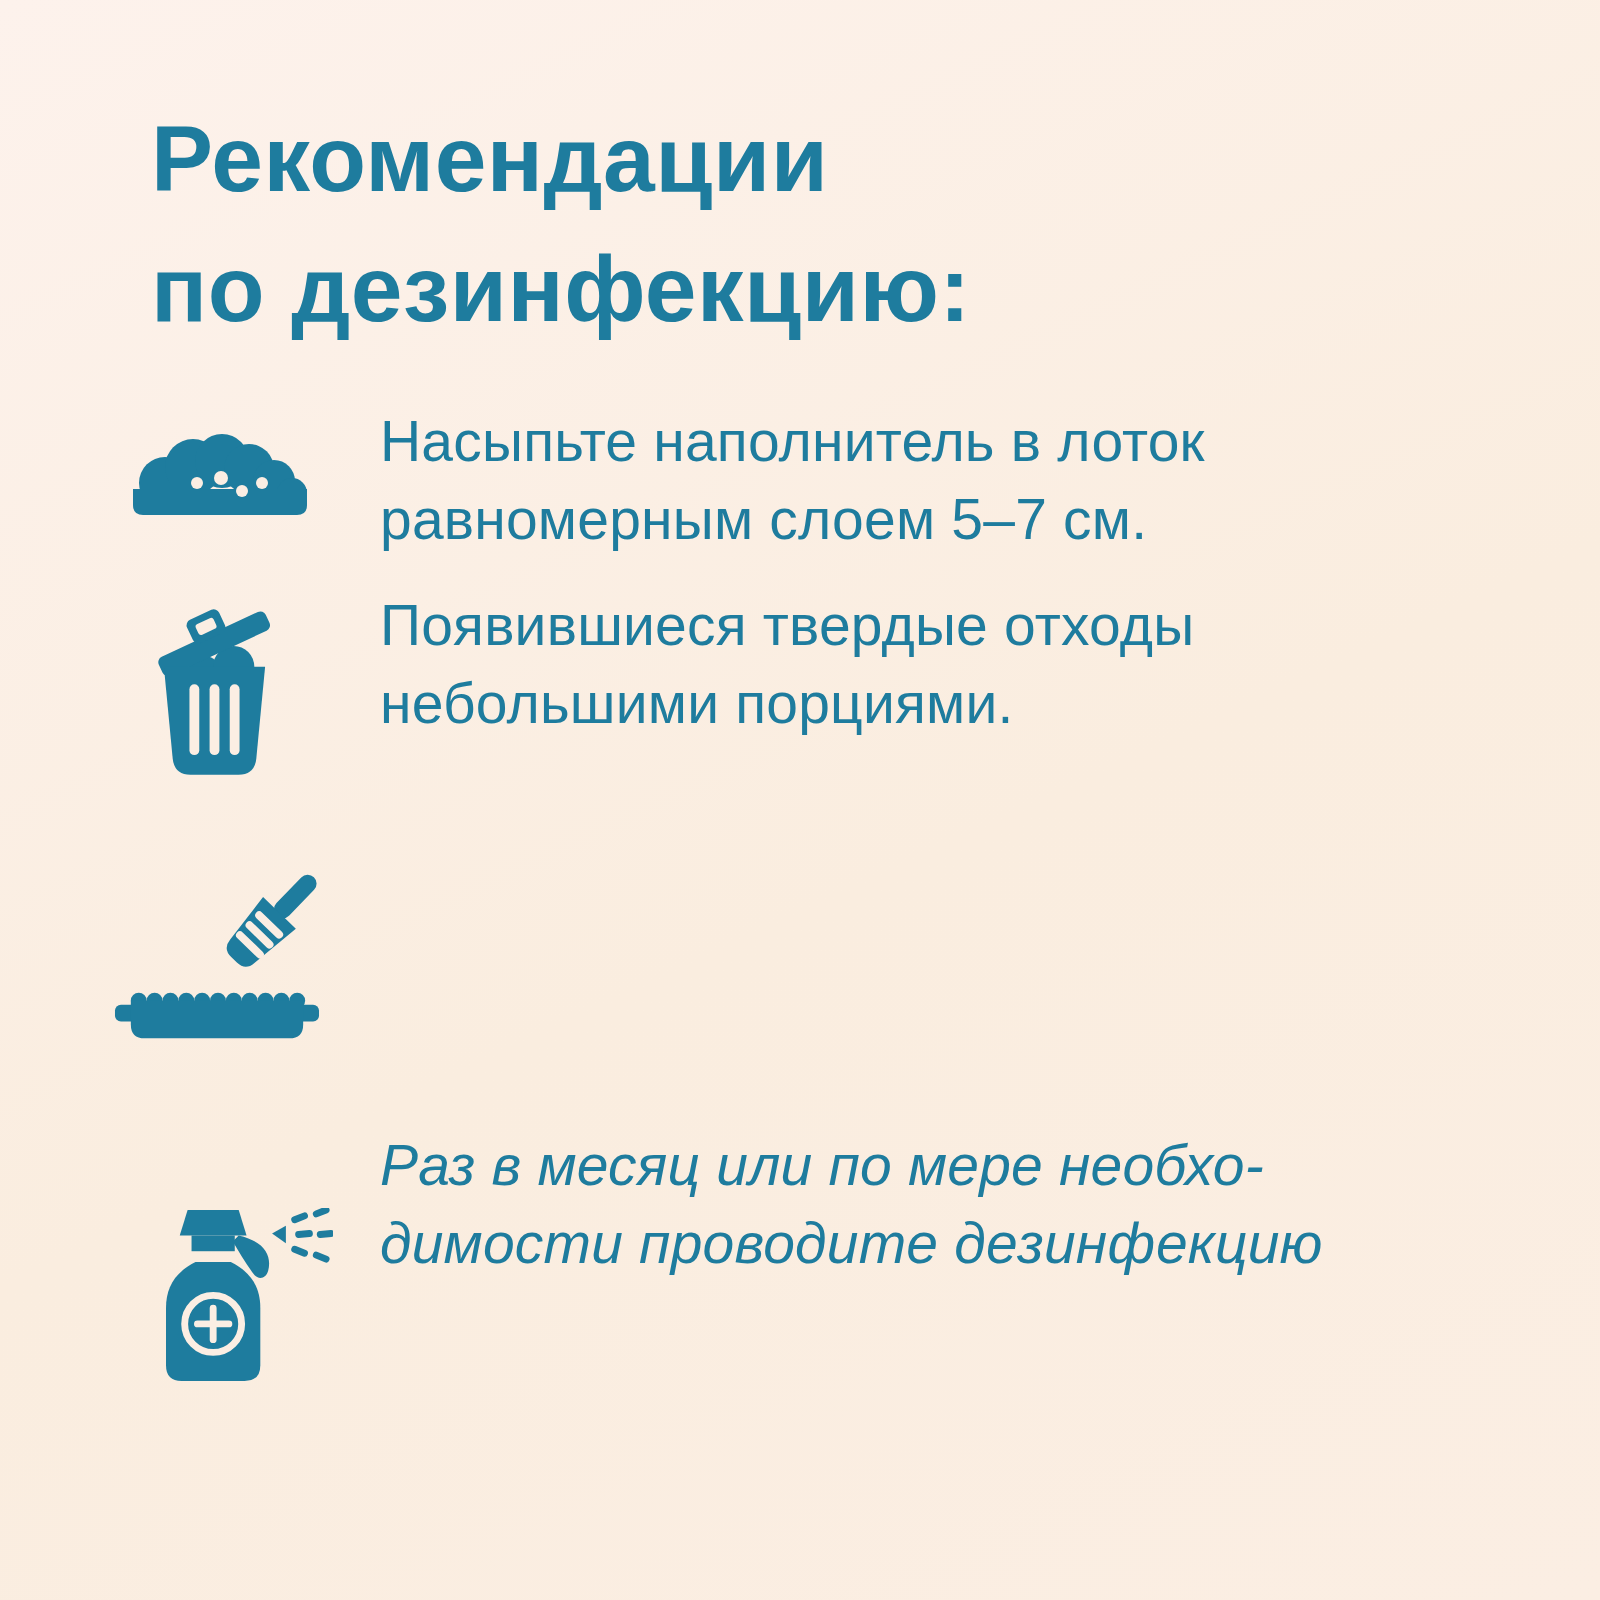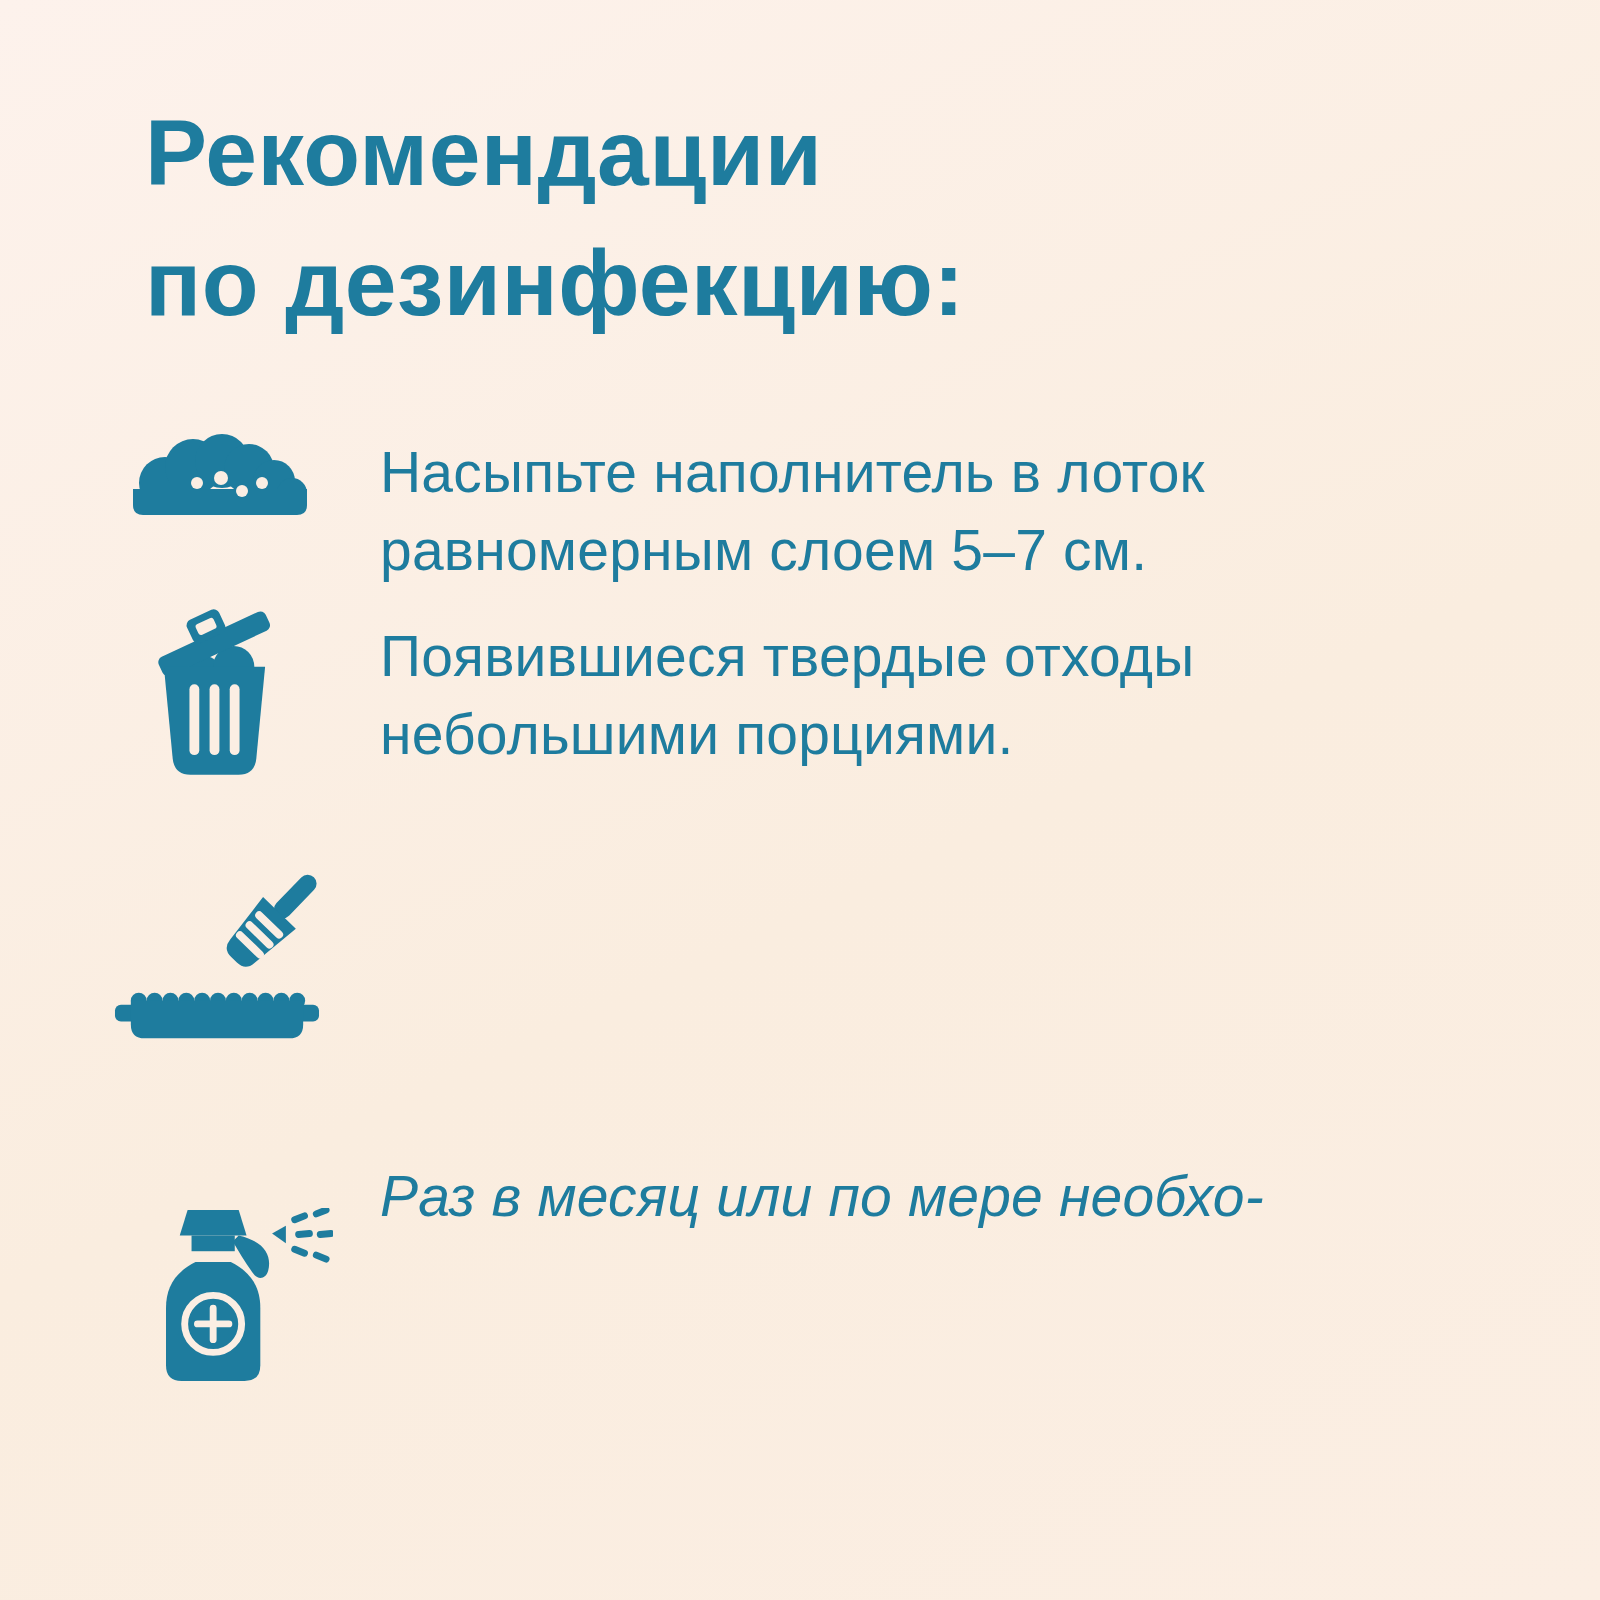--- a/index.html
+++ b/index.html
@@ -16,36 +16,35 @@
     position:relative;
     width:1600px;
     height:1600px;
     overflow:hidden;
     background:linear-gradient(155deg, var(--bg-hi) 0%, #faeddf 55%, var(--bg) 100%);
   }
   .title{
     position:absolute;
     left:143px;
     top:86px;
-    margin:2px;
+    margin:8px;
     font-size:93px;
     font-weight:bold;
     line-height:130px;
     letter-spacing:0.5px;
     color:var(--accent);
   }
   .t-line{display:block;white-space:nowrap;}
   .step-text{
     position:absolute;
     left:380px;
     color:var(--accent);
     font-size:57px;
     line-height:78px;
     letter-spacing:0.2px;
-    margin-top:31px;
   }
   .step-text .line{white-space:nowrap;}
   #text-1{top:402px;}
   #text-2{top:586px;}
   #text-3{top:852px;}
   #text-4{top:1126px;font-style:italic;}
   .icon{position:absolute;color:var(--accent);}
   .icon svg{display:block;width:100%;height:auto;}
   #icon-1{left:125px;top:423px;width:190px;}
   #icon-2{left:158px;top:592px;width:113px;}
@@ -142,15 +141,16 @@
         <line x1="135" y1="27" x2="146" y2="26"></line>
         <line x1="131" y1="42" x2="141" y2="46"></line>
         <line x1="153" y1="6" x2="163" y2="2"></line>
         <line x1="157" y1="27" x2="168" y2="26"></line>
         <line x1="153" y1="48" x2="163" y2="52"></line>
       </g>
     </svg>
   </span>
   <div class="step-text" id="text-4">
     <div class="line">Раз в месяц или по мере необхо-</div>
+    <div class="line">димости проводите дезинфекцию</div>
   </div>
 
 </div>
 
 </body></html>

